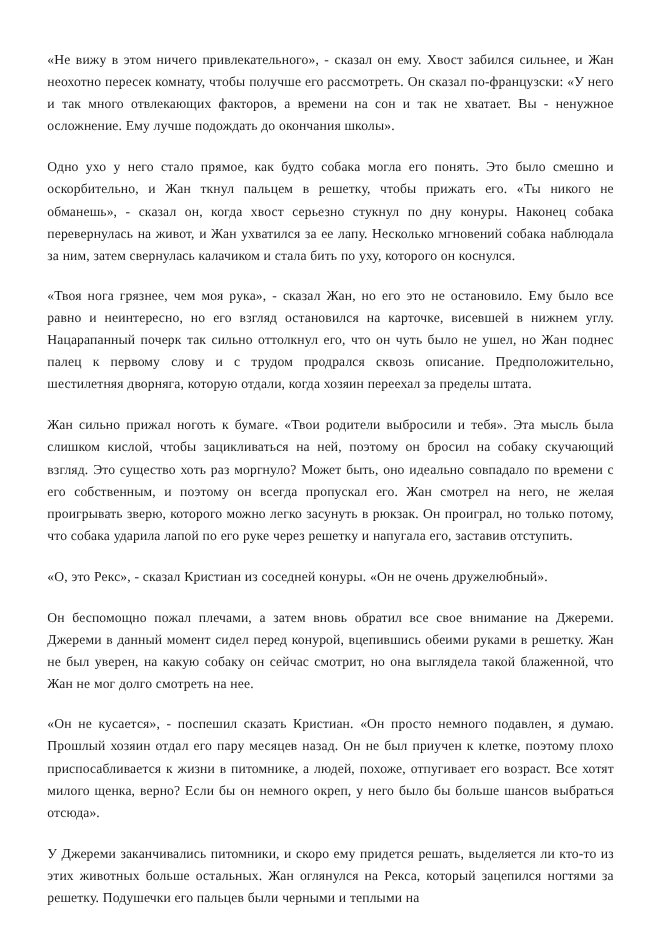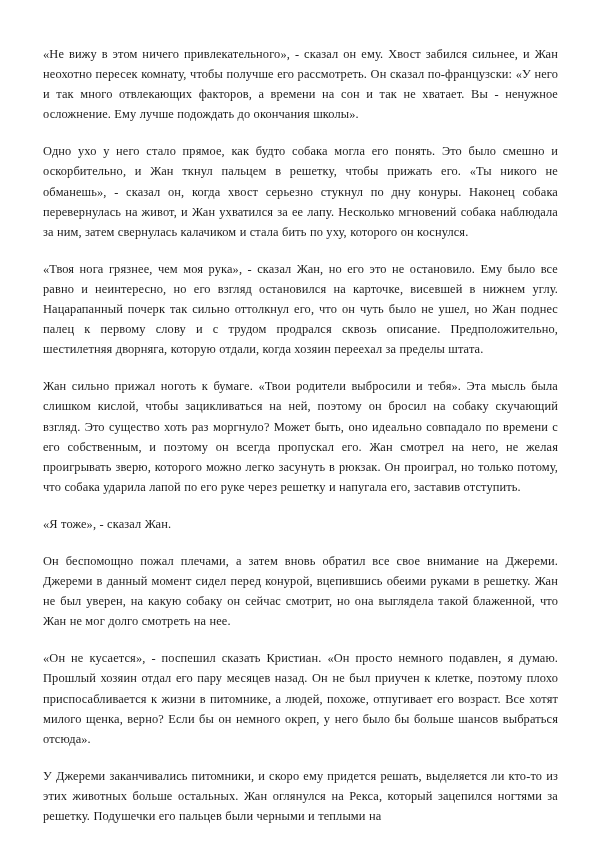--- a/index.html
+++ b/index.html
@@ -49,18 +49,18 @@
 </style>
 </head>
 <body>
 
 <div class="page">
   <div class="doc-body">
     <p class="para">«Не вижу в этом ничего привлекательного», - сказал он ему. Хвост забился сильнее, и Жан неохотно пересек комнату, чтобы получше его рассмотреть. Он сказал по-французски: «У него и так много отвлекающих факторов, а времени на сон и так не хватает. Вы - ненужное осложнение. Ему лучше подождать до окончания школы».</p>
     <p class="para">Одно ухо у него стало прямое, как будто собака могла его понять. Это было смешно и оскорбительно, и Жан ткнул пальцем в решетку, чтобы прижать его. «Ты никого не обманешь», - сказал он, когда хвост серьезно стукнул по дну конуры. Наконец собака перевернулась на живот, и Жан ухватился за ее лапу. Несколько мгновений собака наблюдала за ним, затем свернулась калачиком и стала бить по уху, которого он коснулся.</p>
     <p class="para">«Твоя нога грязнее, чем моя рука», - сказал Жан, но его это не остановило. Ему было все равно и неинтересно, но его взгляд остановился на карточке, висевшей в нижнем углу. Нацарапанный почерк так сильно оттолкнул его, что он чуть было не ушел, но Жан поднес палец к первому слову и с трудом продрался сквозь описание. Предположительно, шестилетняя дворняга, которую отдали, когда хозяин переехал за пределы штата.</p>
     <p class="para">Жан сильно прижал ноготь к бумаге. «Твои родители выбросили и тебя». Эта мысль была слишком кислой, чтобы зацикливаться на ней, поэтому он бросил на собаку скучающий взгляд. Это существо хоть раз моргнуло? Может быть, оно идеально совпадало по времени с его собственным, и поэтому он всегда пропускал его. Жан смотрел на него, не желая проигрывать зверю, которого можно легко засунуть в рюкзак. Он проиграл, но только потому, что собака ударила лапой по его руке через решетку и напугала его, заставив отступить.</p>
-    <p class="para">«Я тоже», - сказал Жан.</p>
+    <p class="para">«О, это Рекс», - сказал Кристиан из соседней конуры. «Он не очень дружелюбный».</p>
     <p class="para">Он беспомощно пожал плечами, а затем вновь обратил все свое внимание на Джереми. Джереми в данный момент сидел перед конурой, вцепившись обеими руками в решетку. Жан не был уверен, на какую собаку он сейчас смотрит, но она выглядела такой блаженной, что Жан не мог долго смотреть на нее.</p>
     <p class="para">«Он не кусается», - поспешил сказать Кристиан. «Он просто немного подавлен, я думаю. Прошлый хозяин отдал его пару месяцев назад. Он не был приучен к клетке, поэтому плохо приспосабливается к жизни в питомнике, а людей, похоже, отпугивает его возраст. Все хотят милого щенка, верно? Если бы он немного окреп, у него было бы больше шансов выбраться отсюда».</p>
     <p class="para para--clipped">У Джереми заканчивались питомники, и скоро ему придется решать, выделяется ли кто-то из этих животных больше остальных. Жан оглянулся на Рекса, который зацепился ногтями за решетку. Подушечки его пальцев были черными и теплыми на</p>
   </div>
 </div>
 
 </body></html>

